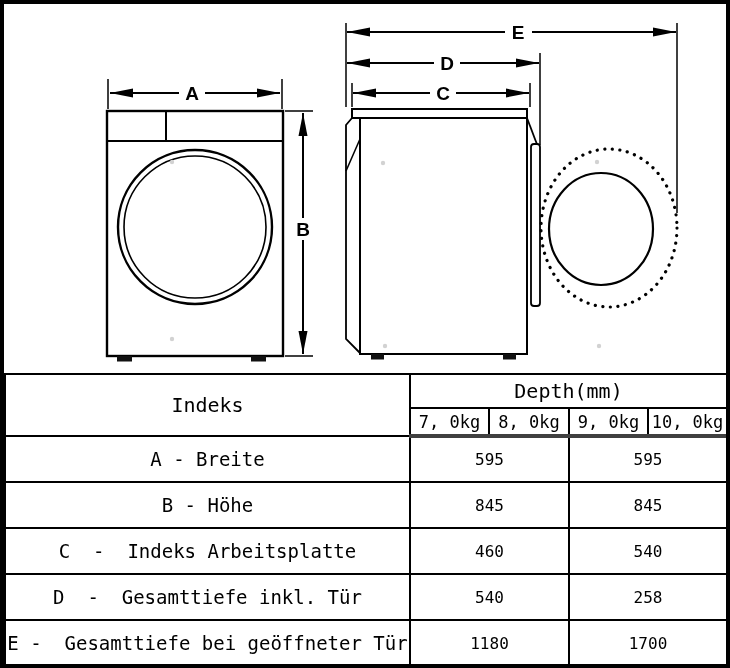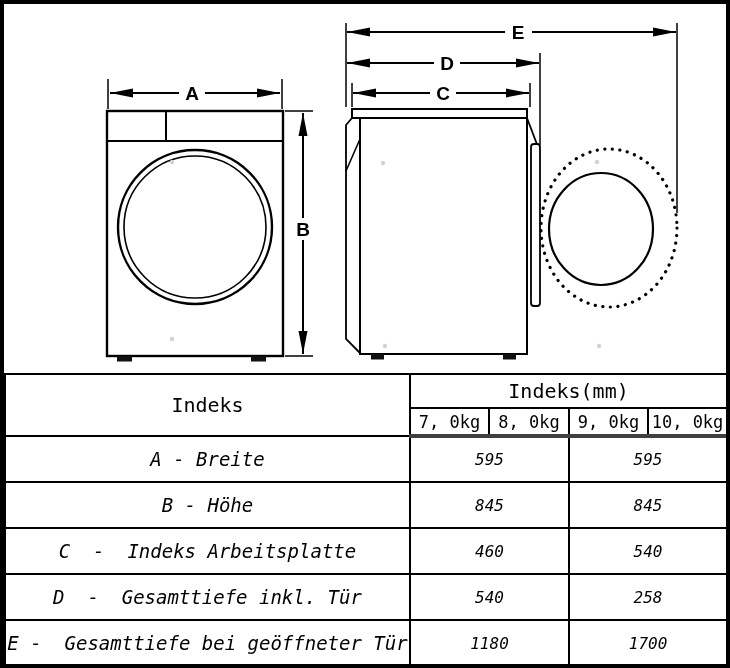--- a/index.html
+++ b/index.html
@@ -54,21 +54,20 @@
     font-size: 20px;
     height: 32px;
   }
   tr.subhead th {
     font-size: 17px;
     height: 25px;
     border-bottom: 4px solid #404040;
   }
   tr.data-row {
     height: 46px;
-    font-style: italic;
   }
   td.label-cell {
     font-size: 19px;
     white-space: pre;
   }
   td.value-cell {
     font-size: 16px;
   }
 </style>
 </head>
@@ -166,21 +165,21 @@
     <colgroup>
       <col style="width:405px">
       <col style="width:79px">
       <col style="width:80px">
       <col style="width:79px">
       <col style="width:79px">
     </colgroup>
     <thead>
       <tr>
         <th class="index-header" rowspan="2">Indeks</th>
-        <th class="depth-header" colspan="4">Indeks(mm)</th>
+        <th class="depth-header" colspan="4">Depth(mm)</th>
       </tr>
       <tr class="subhead">
         <th>7, 0kg</th>
         <th>8, 0kg</th>
         <th>9, 0kg</th>
         <th>10, 0kg</th>
       </tr>
     </thead>
     <tbody>
       <tr class="data-row">

